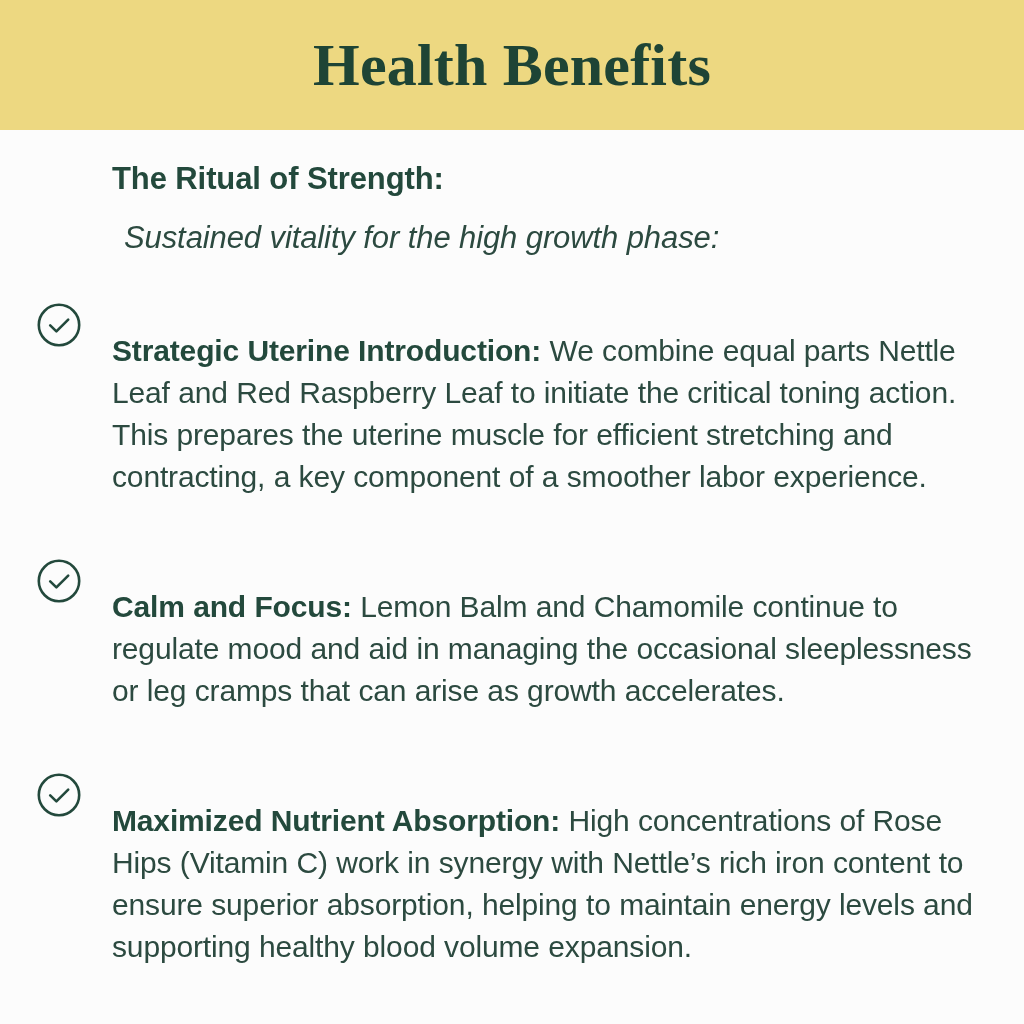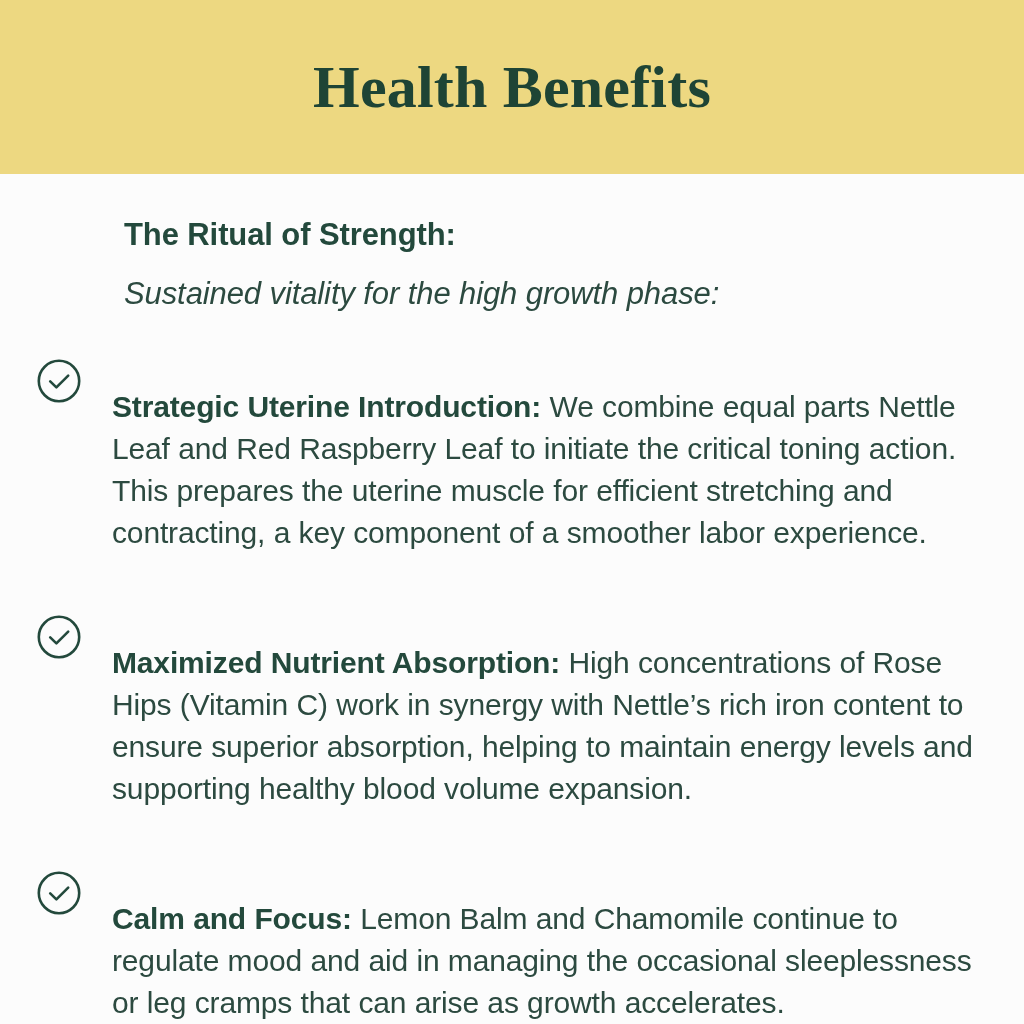--- a/index.html
+++ b/index.html
@@ -19,21 +19,21 @@
     position: relative;
     width: 1024px;
     height: 1024px;
     background: #fcfcfc;
     box-sizing: border-box;
   }
 
   
   .banner {
     width: 1024px;
-    height: 174px;
+    height: 130px;
     background: #edd881;
     display: flex;
     align-items: center;
     justify-content: center;
     box-sizing: border-box;
   }
   .banner-title {
     font-family: "Liberation Serif", "DejaVu Serif", serif;
     font-weight: bold;
     font-size: 60px;
@@ -54,21 +54,21 @@
 
   .intro {
     margin: 0;
     padding: 26px 60px 0 112px;
   }
   .intro-heading {
     font-size: 31px;
     font-weight: bold;
     line-height: 46px;
     color: #23493c;
-    margin: 12px;
+    margin: 0;
     letter-spacing: -0.1px;
   }
   .intro-sub {
     font-size: 31px;
     font-style: italic;
     font-weight: normal;
     line-height: 48px;
     color: #2c4a40;
     margin: 12px;
     letter-spacing: -0.1px;
@@ -151,31 +151,31 @@
       </li>
 
       <li class="benefit-item">
         <span class="check-icon">
           <svg viewBox="0 0 44 44" xmlns="http://www.w3.org/2000/svg" aria-hidden="true">
             <circle cx="22" cy="22" r="20.2" fill="none" stroke="#23493c" stroke-width="2.6"></circle>
             <path d="M13.2 22.4 L19.4 28.4 L31.2 16.6" fill="none" stroke="#23493c" stroke-width="2.6" stroke-linecap="round" stroke-linejoin="round"></path>
           </svg>
         </span>
         <p class="benefit-text">
-          <span class="benefit-lead">Maximized Nutrient Absorption:</span><span class="benefit-body"> High concentrations of Rose Hips (Vitamin C) work in synergy with Nettle’s rich iron content to ensure superior absorption, helping to maintain energy levels and supporting healthy blood volume expansion.</span>
+          <span class="benefit-lead">Calm and Focus:</span><span class="benefit-body"> Lemon Balm and Chamomile continue to regulate mood and aid in managing the occasional sleeplessness or leg cramps that can arise as growth accelerates.</span>
         </p>
       </li>
 
       <li class="benefit-item">
         <span class="check-icon">
           <svg viewBox="0 0 44 44" xmlns="http://www.w3.org/2000/svg" aria-hidden="true">
             <circle cx="22" cy="22" r="20.2" fill="none" stroke="#23493c" stroke-width="2.6"></circle>
             <path d="M13.2 22.4 L19.4 28.4 L31.2 16.6" fill="none" stroke="#23493c" stroke-width="2.6" stroke-linecap="round" stroke-linejoin="round"></path>
           </svg>
         </span>
         <p class="benefit-text">
-          <span class="benefit-lead">Calm and Focus:</span><span class="benefit-body"> Lemon Balm and Chamomile continue to regulate mood and aid in managing the occasional sleeplessness or leg cramps that can arise as growth accelerates.</span>
+          <span class="benefit-lead">Maximized Nutrient Absorption:</span><span class="benefit-body"> High concentrations of Rose Hips (Vitamin C) work in synergy with Nettle’s rich iron content to ensure superior absorption, helping to maintain energy levels and supporting healthy blood volume expansion.</span>
         </p>
       </li>
 
     </ul>
   </main>
 </div>
 
 </body></html>

